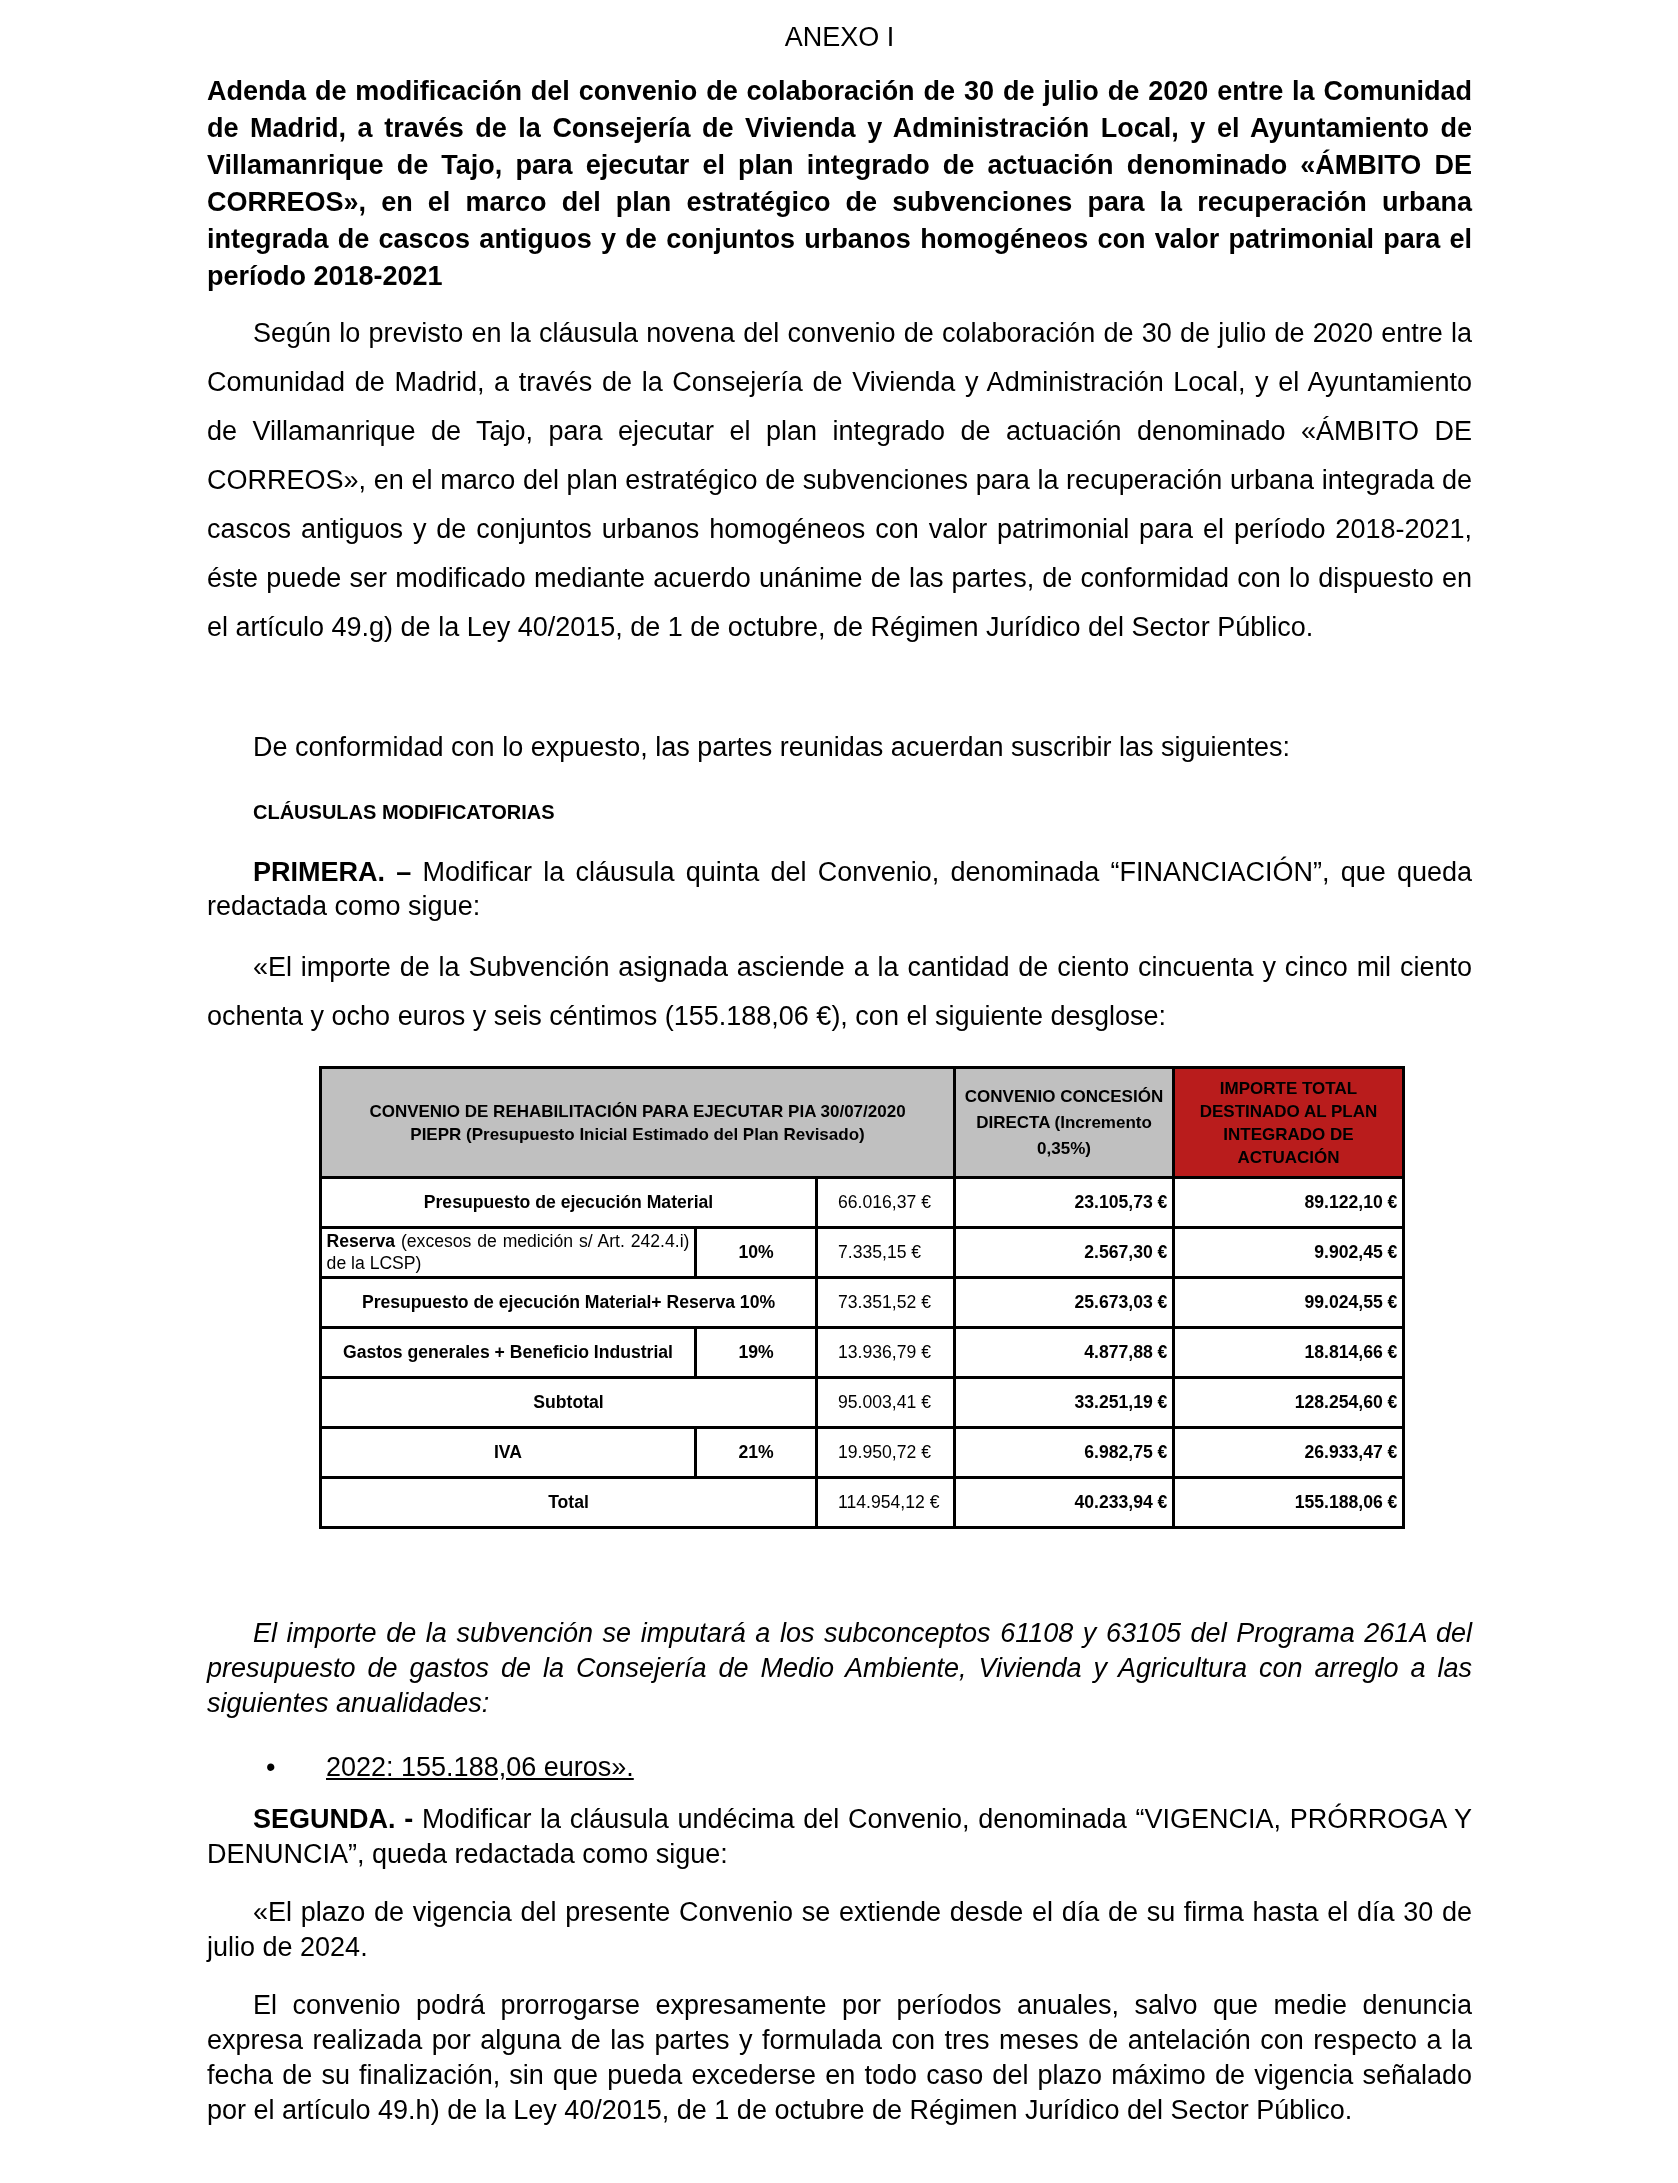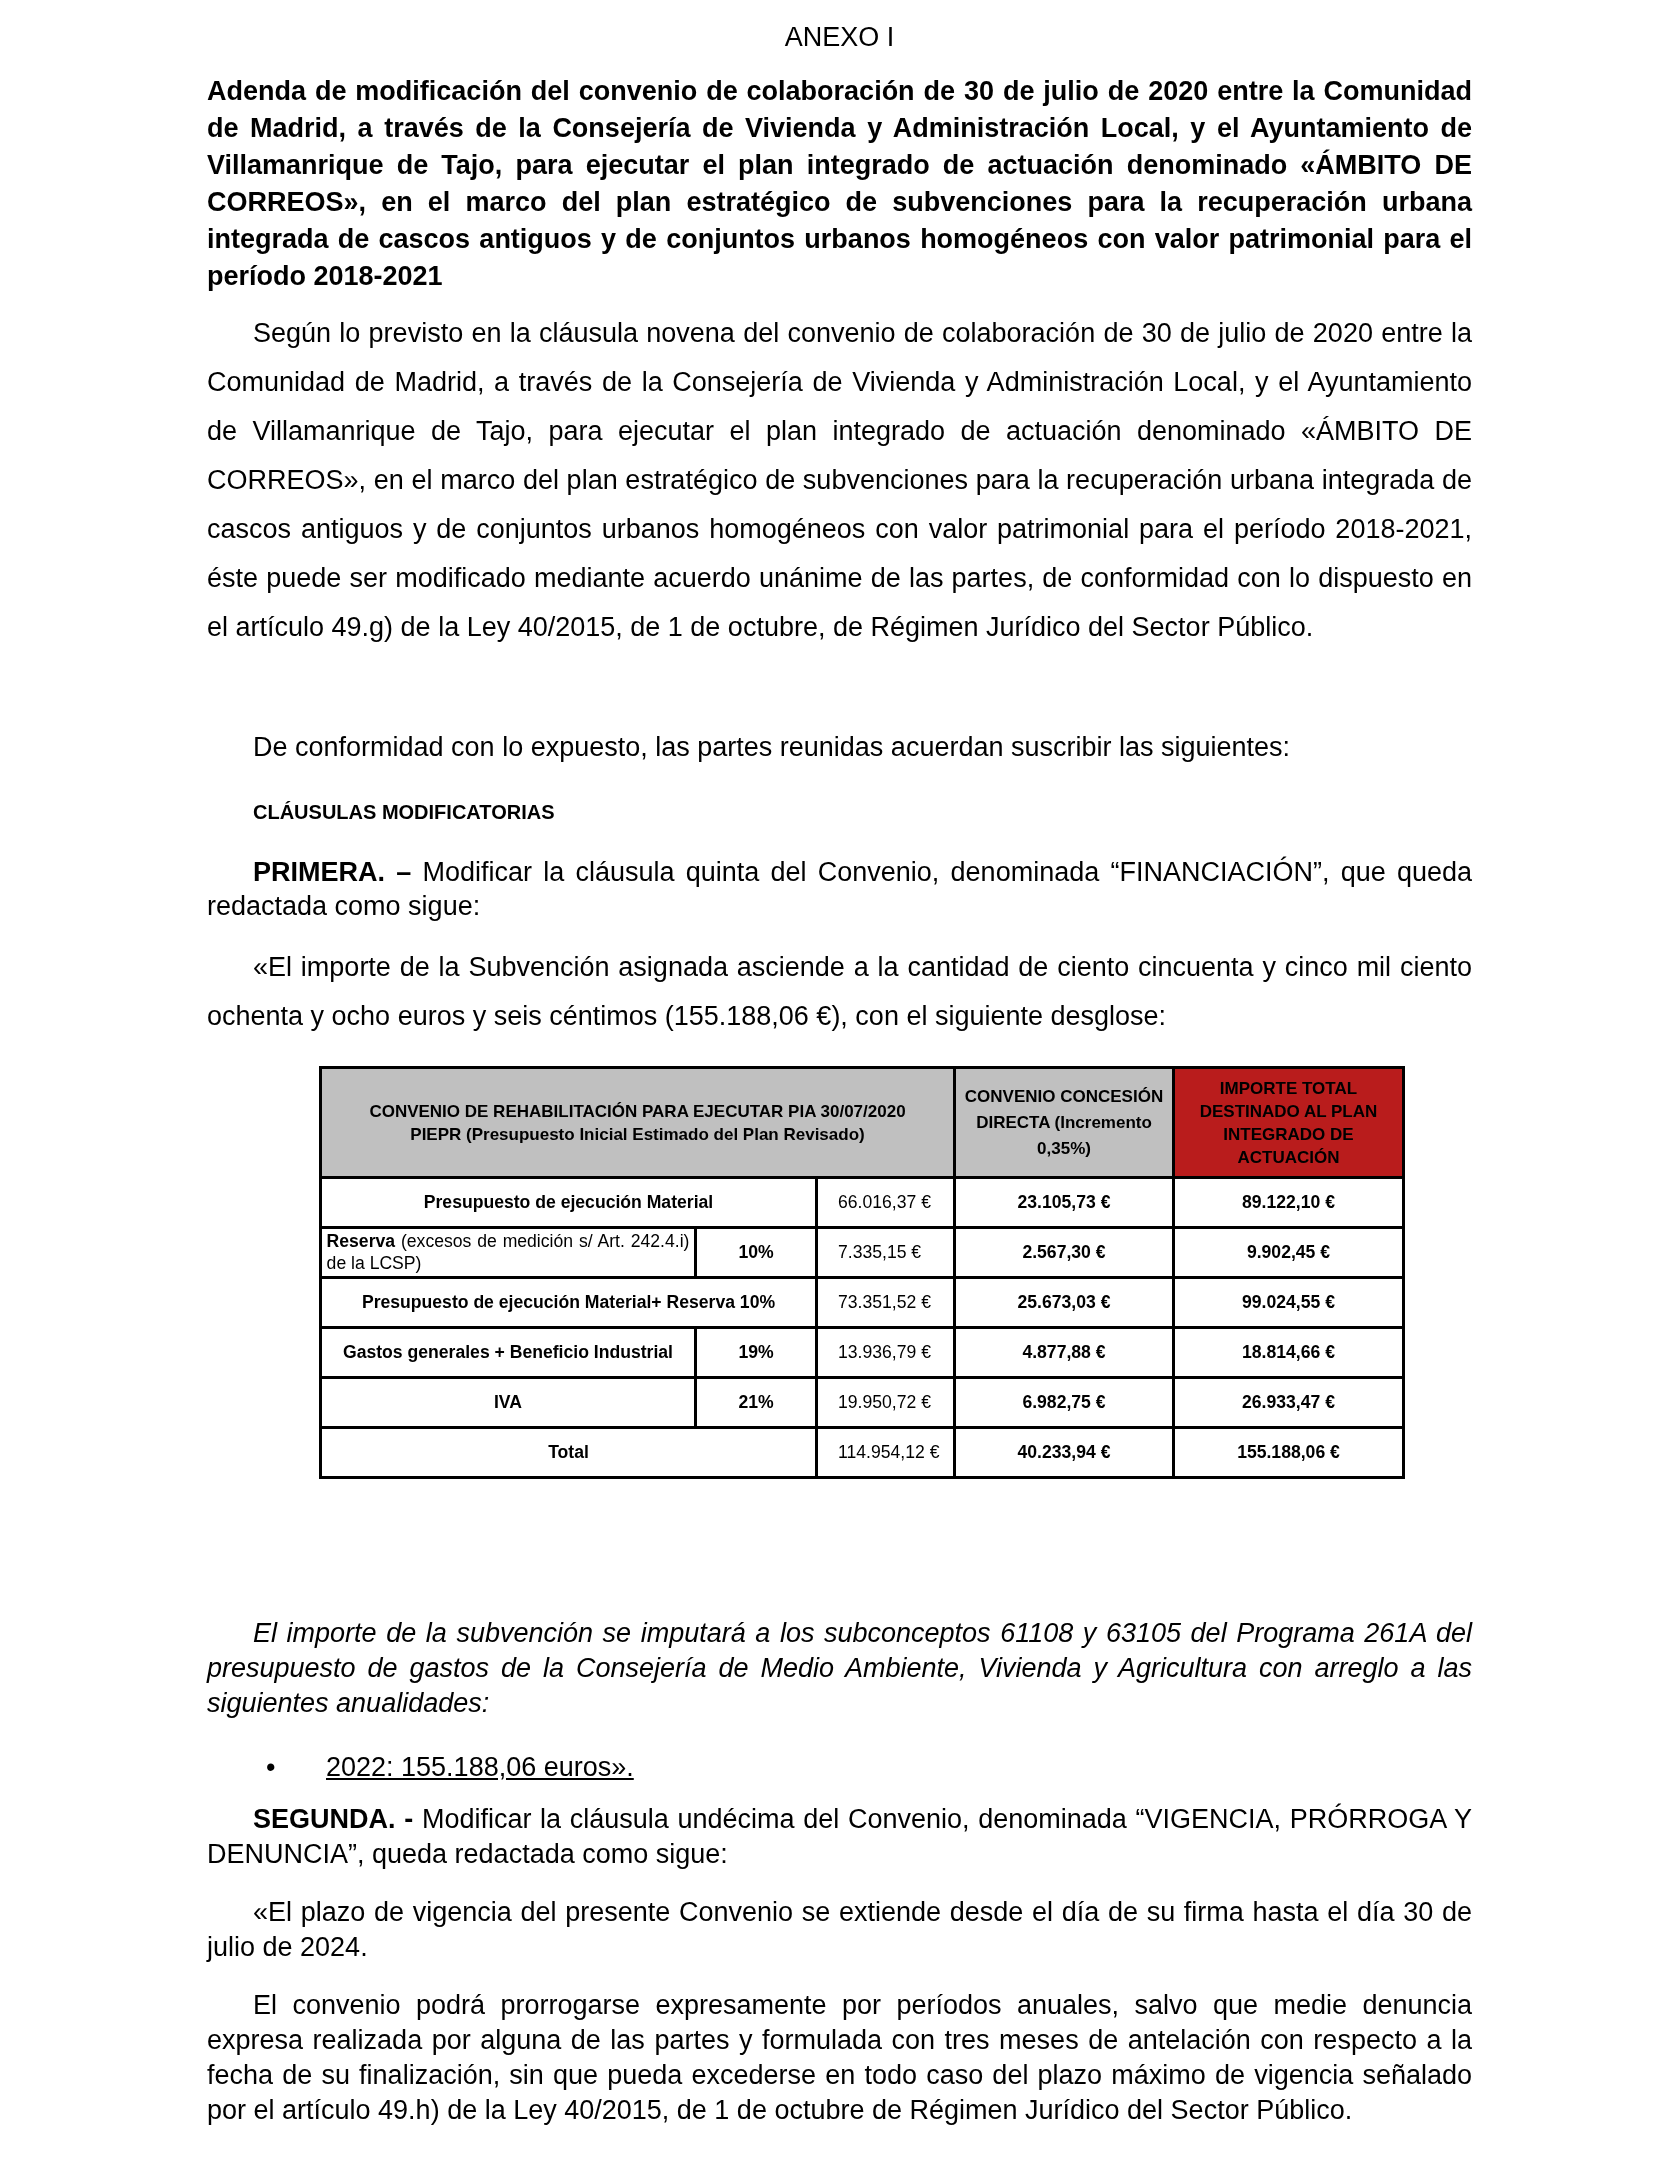--- a/index.html
+++ b/index.html
@@ -42,21 +42,21 @@
     }
     .tbl td {
       border: 3.1px solid #000; padding: 0 4.6px; height: 47px; vertical-align: middle;
     }
     .tbl .hdr td { background: #c0c0c0; font-weight: bold; text-align: center; height: 107px; line-height: 23px; font-size: 17px; }
     .tbl .hdr td.h2 { line-height: 26px; }
     .tbl td.lbl { font-weight: bold; text-align: center; }
     .tbl td.lbl .norm { font-weight: normal; }
     .tbl td.pct { font-weight: bold; text-align: center; }
     .tbl td.num { text-align: left; padding-left: 20px; }
-    .tbl td.numb { text-align: center; font-weight: bold; }
+    .tbl td.numb { text-align: right; font-weight: bold; }
     .tbl td.wrap { line-height: 21.4px; text-align: justify; text-align-last: left; }
   </style>
 </head>
 <body>
 
 <div class="page">
   <div class="annex">ANEXO I</div>
   <div class="title">Adenda de modificación del convenio de colaboración de 30 de julio de 2020 entre la Comunidad de Madrid, a través de la Consejería de Vivienda y Administración Local, y el Ayuntamiento de Villamanrique de Tajo, para ejecutar el plan integrado de actuación denominado «ÁMBITO DE CORREOS», en el marco del plan estratégico de subvenciones para la recuperación urbana integrada de cascos antiguos y de conjuntos urbanos homogéneos con valor patrimonial  para el período 2018-2021</div>
 
   <div class="p p1 last-left">Según lo previsto en la cláusula novena del convenio de colaboración de 30 de julio de 2020 entre la Comunidad de Madrid, a través de la Consejería de Vivienda y Administración Local, y el Ayuntamiento de Villamanrique de Tajo, para ejecutar el plan integrado de actuación denominado «ÁMBITO DE CORREOS», en el marco del plan estratégico de subvenciones para la recuperación urbana integrada de cascos antiguos y de conjuntos urbanos homogéneos con valor patrimonial para el período 2018-2021, éste puede ser modificado mediante acuerdo unánime de las partes, de conformidad con lo dispuesto en el artículo 49.g) de la Ley 40/2015, de 1 de octubre, de Régimen Jurídico del Sector Público.</div>
@@ -113,20 +113,26 @@
         <td class="numb">99.024,55 €</td>
       </tr>
       <tr>
         <td class="lbl"><span>Gastos generales + Beneficio Industrial</span></td>
         <td class="pct">19%</td>
         <td class="num">13.936,79 €</td>
         <td class="numb">4.877,88 €</td>
         <td class="numb">18.814,66 €</td>
       </tr>
       <tr>
+        <td class="lbl" colspan="2"><span>Subtotal</span></td>
+        <td class="num">95.003,41 €</td>
+        <td class="numb">33.251,19 €</td>
+        <td class="numb">128.254,60 €</td>
+      </tr>
+      <tr>
         <td class="lbl"><span>IVA</span></td>
         <td class="pct">21%</td>
         <td class="num">19.950,72 €</td>
         <td class="numb">6.982,75 €</td>
         <td class="numb">26.933,47 €</td>
       </tr>
       <tr>
         <td class="lbl" colspan="2"><span>Total</span></td>
         <td class="num">114.954,12 €</td>
         <td class="numb">40.233,94 €</td>

